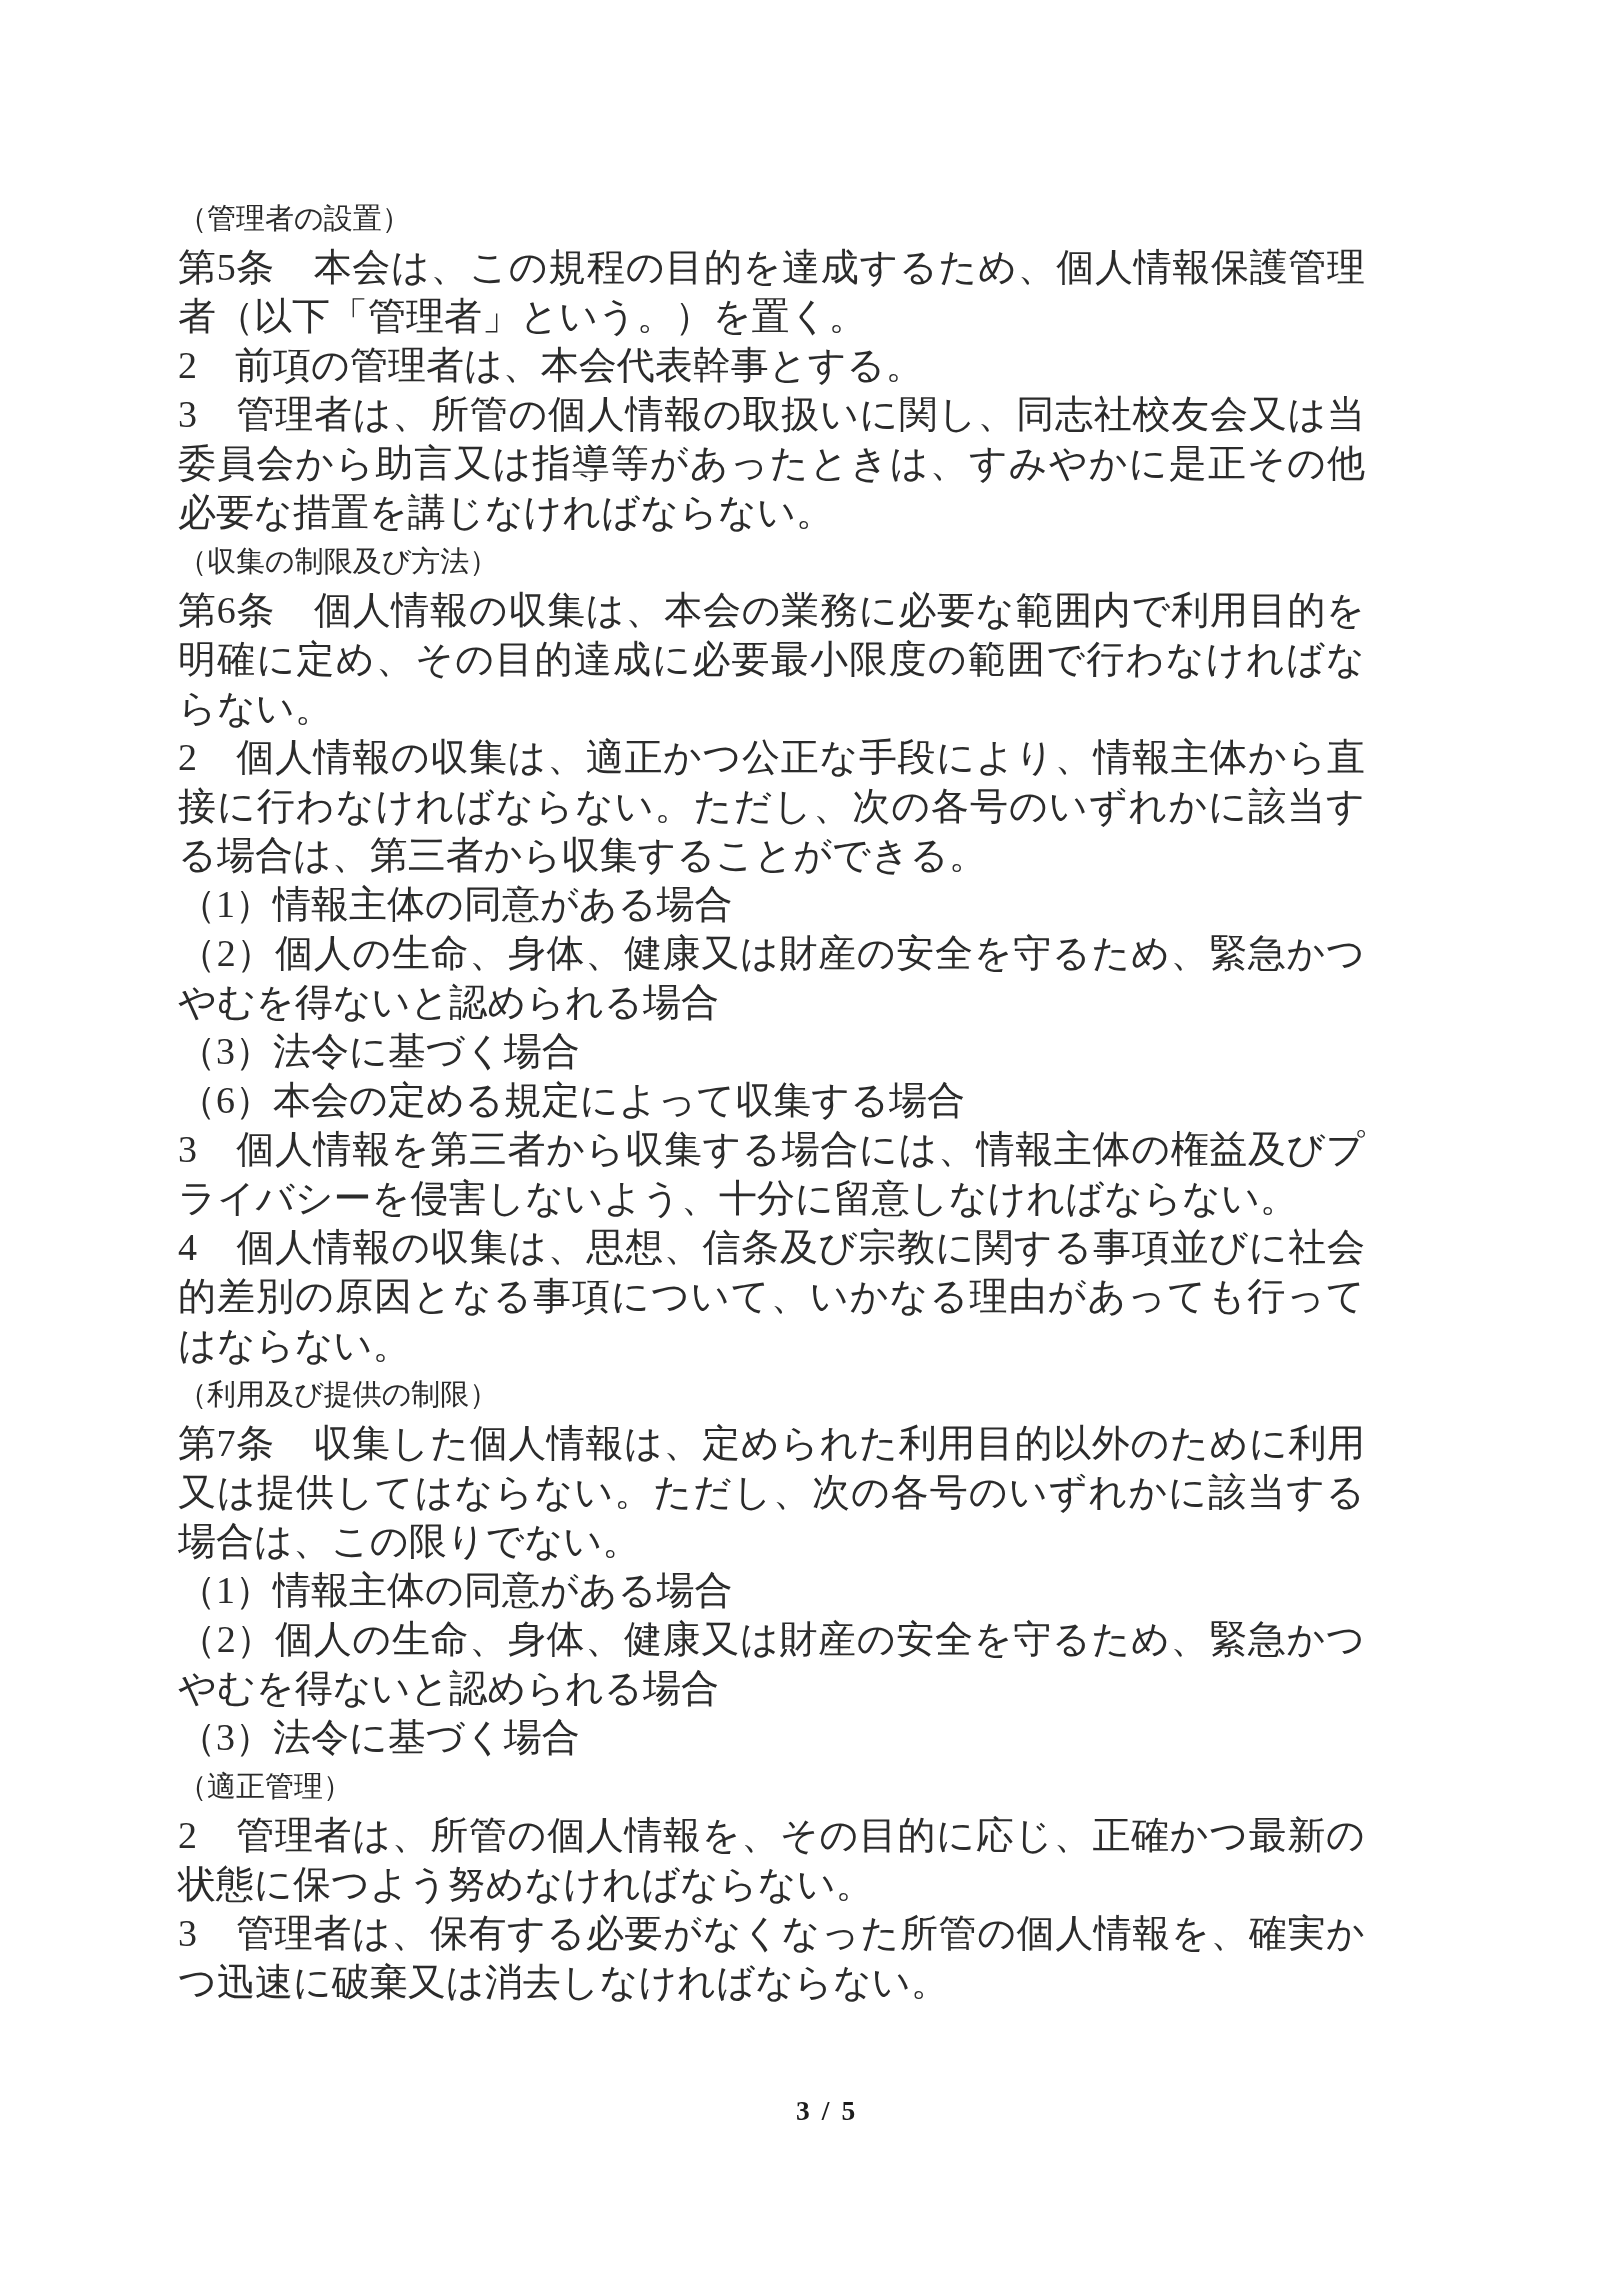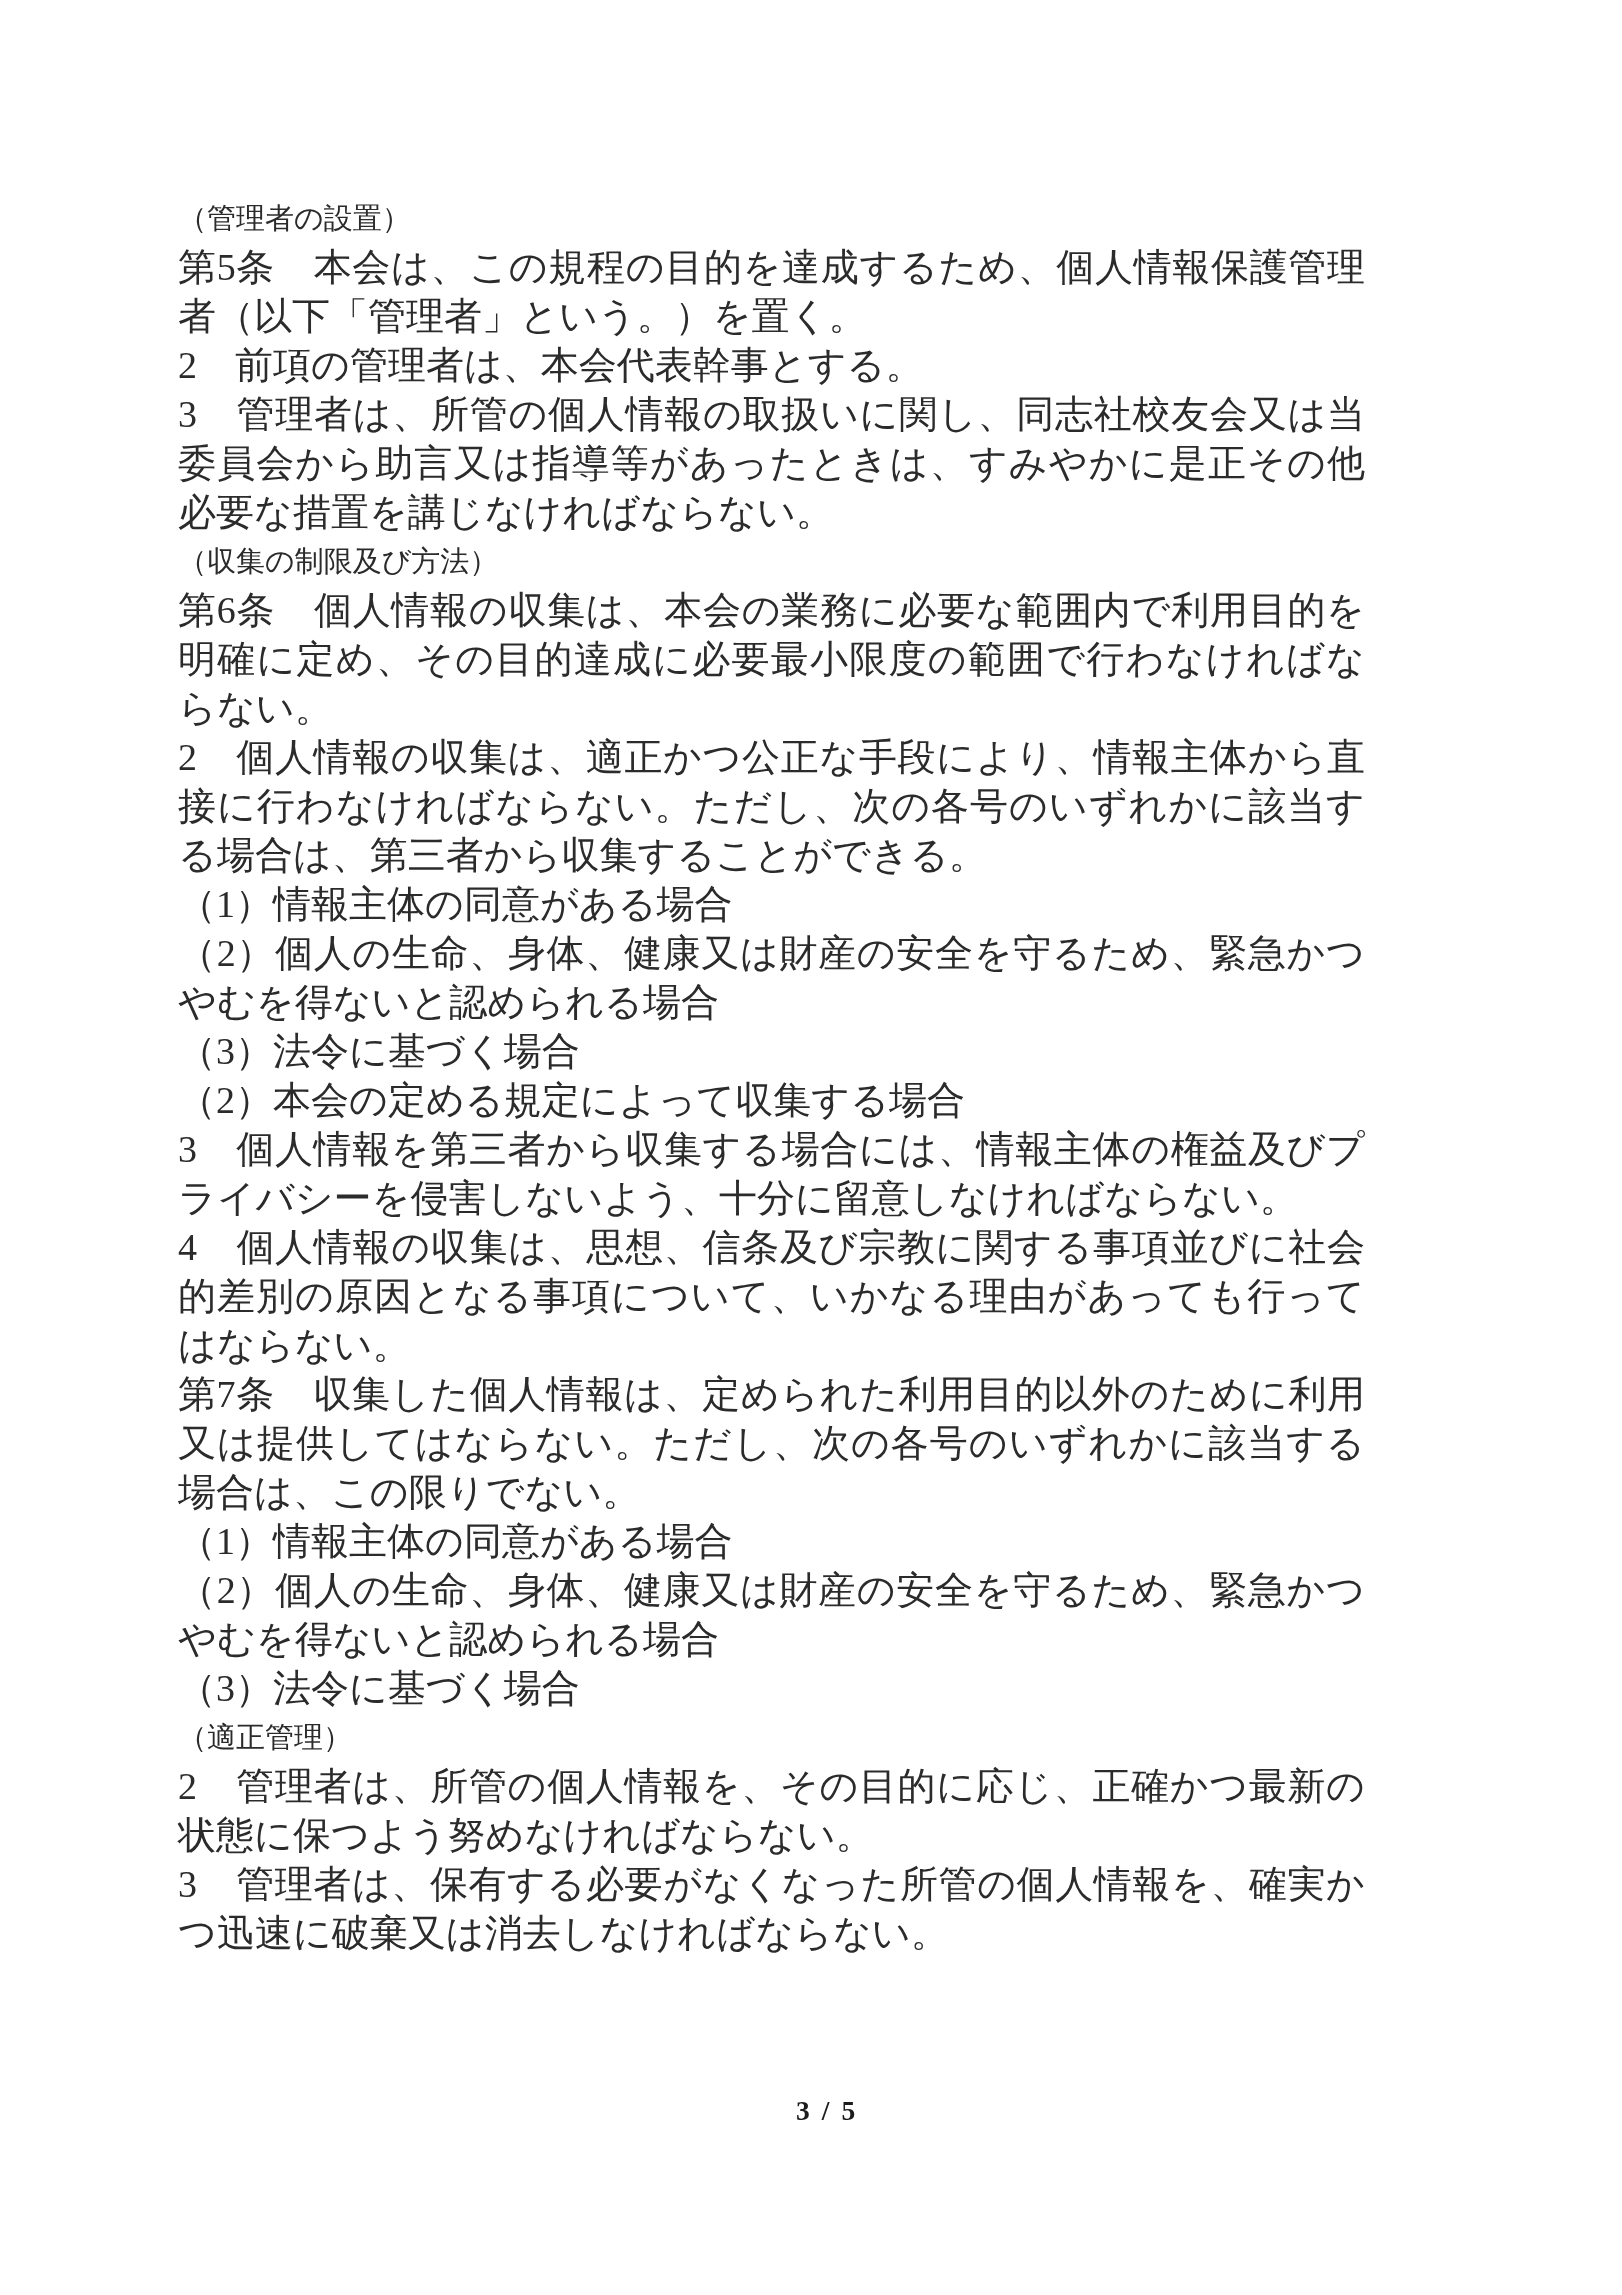--- a/index.html
+++ b/index.html
@@ -68,26 +68,27 @@
       <p class="para">3　管理者は、所管の個人情報の取扱いに関し、同志社校友会又は当委員会から助言又は指導等があったときは、すみやかに是正その他必要な措置を講じなければならない。</p>
     </section>
 
     <section class="doc-section">
       <h2 class="heading">（収集の制限及び方法）</h2>
       <p class="para">第6条　個人情報の収集は、本会の業務に必要な範囲内で利用目的を明確に定め、その目的達成に必要最小限度の範囲で行わなければならない。</p>
       <p class="para">2　個人情報の収集は、適正かつ公正な手段により、情報主体から直接に行わなければならない。ただし、次の各号のいずれかに該当する場合は、第三者から収集することができる。</p>
       <p class="para">（1）情報主体の同意がある場合</p>
       <p class="para">（2）個人の生命、身体、健康又は財産の安全を守るため、緊急かつやむを得ないと認められる場合</p>
       <p class="para">（3）法令に基づく場合</p>
-      <p class="para">（2）本会の定める規定によって収集する場合</p>
+      <p class="para">（6）本会の定める規定によって収集する場合</p>
       <p class="para">3　個人情報を第三者から収集する場合には、情報主体の権益及びプライバシーを侵害しないよう、十分に留意しなければならない。</p>
       <p class="para">4　個人情報の収集は、思想、信条及び宗教に関する事項並びに社会的差別の原因となる事項について、いかなる理由があっても行ってはならない。</p>
     </section>
 
     <section class="doc-section">
+      <h2 class="heading">（利用及び提供の制限）</h2>
       <p class="para">第7条　収集した個人情報は、定められた利用目的以外のために利用又は提供してはならない。ただし、次の各号のいずれかに該当する場合は、この限りでない。</p>
       <p class="para">（1）情報主体の同意がある場合</p>
       <p class="para">（2）個人の生命、身体、健康又は財産の安全を守るため、緊急かつやむを得ないと認められる場合</p>
       <p class="para">（3）法令に基づく場合</p>
     </section>
 
     <section class="doc-section">
       <h2 class="heading">（適正管理）</h2>
       <p class="para">2　管理者は、所管の個人情報を、その目的に応じ、正確かつ最新の状態に保つよう努めなければならない。</p>
       <p class="para">3　管理者は、保有する必要がなくなった所管の個人情報を、確実かつ迅速に破棄又は消去しなければならない。</p>

